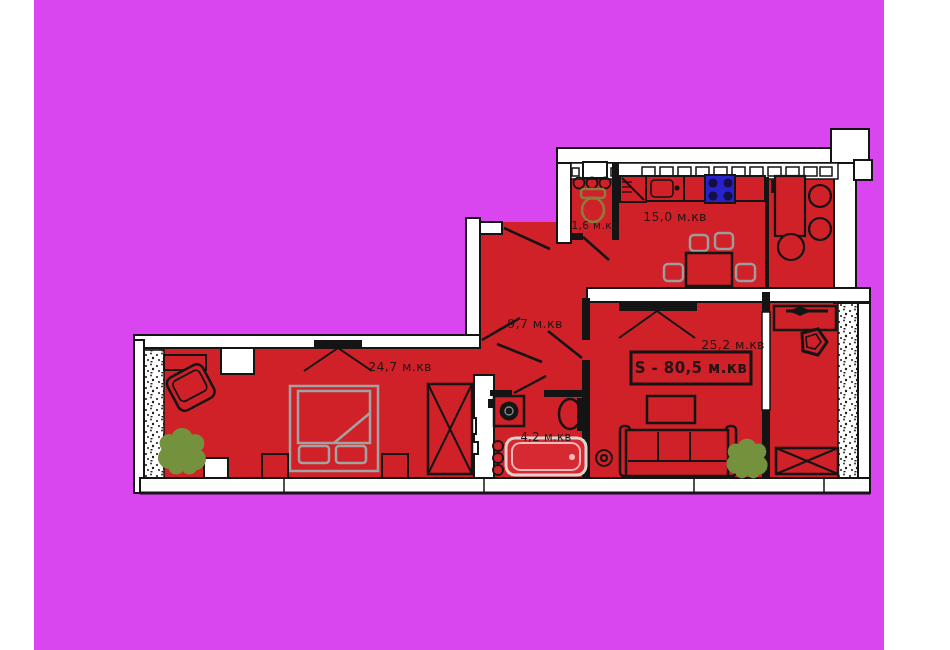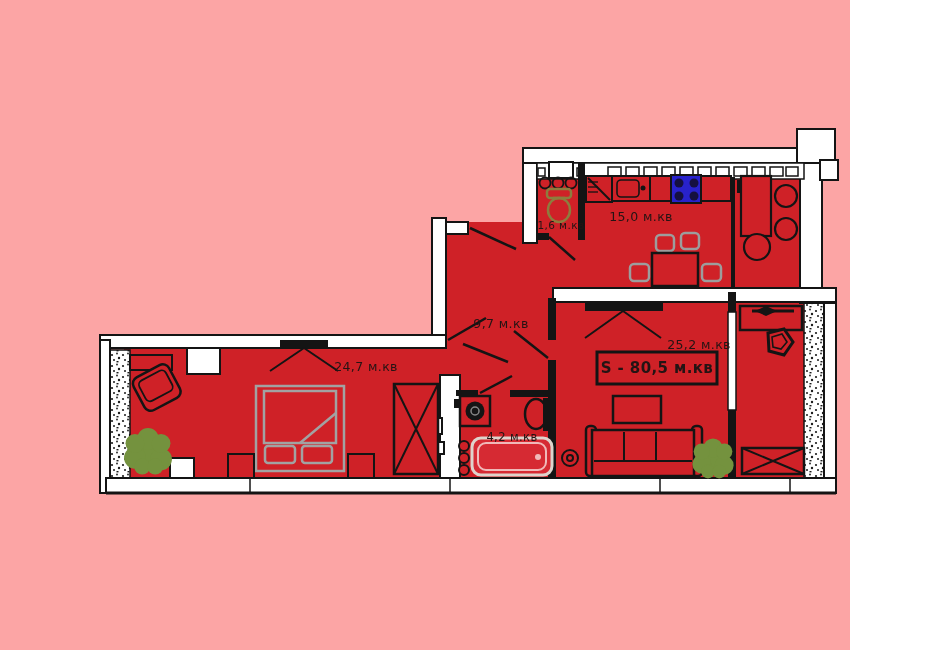--- a/index.html
+++ b/index.html
@@ -1,18 +1,19 @@
 <!DOCTYPE html>
 <html><head>
 <meta charset="utf-8">
 <style>
   html,body{margin:0;padding:0;background:#ffffff;}
   .stage{
-    position:relative;width:850px;height:650px;background:#fca5a5;overflow:hidden;
+    position:relative;width:850px;height:650px;background:#d946ef;overflow:hidden;
     font-family:"DejaVu Sans",sans-serif;
+    margin-left:34px;
   }
   svg text{
     font-family:"DejaVu Sans","Liberation Sans",sans-serif;
     fill:#241414;letter-spacing:.4px;
   }
   .lbl{font-size:12.5px;}
   .lbl-sm{font-size:10.5px;}
   .lbl-bath{font-size:11.5px;}
   .lbl-total{font-size:15px;font-weight:600;}
 </style>

